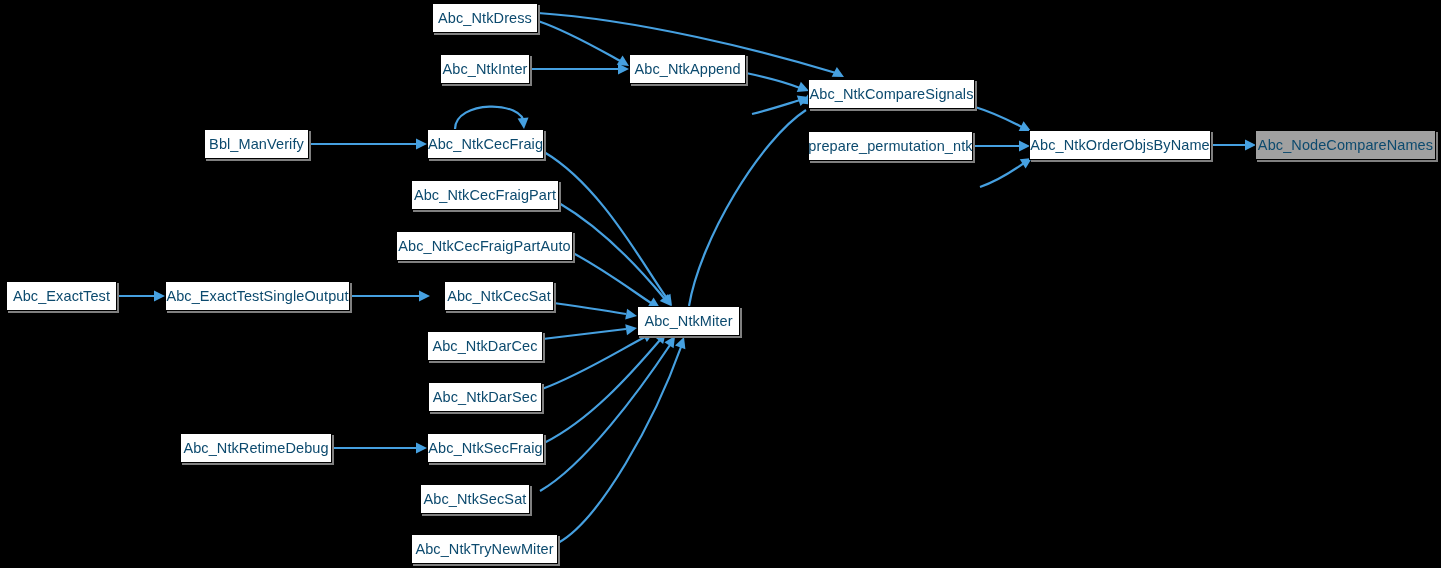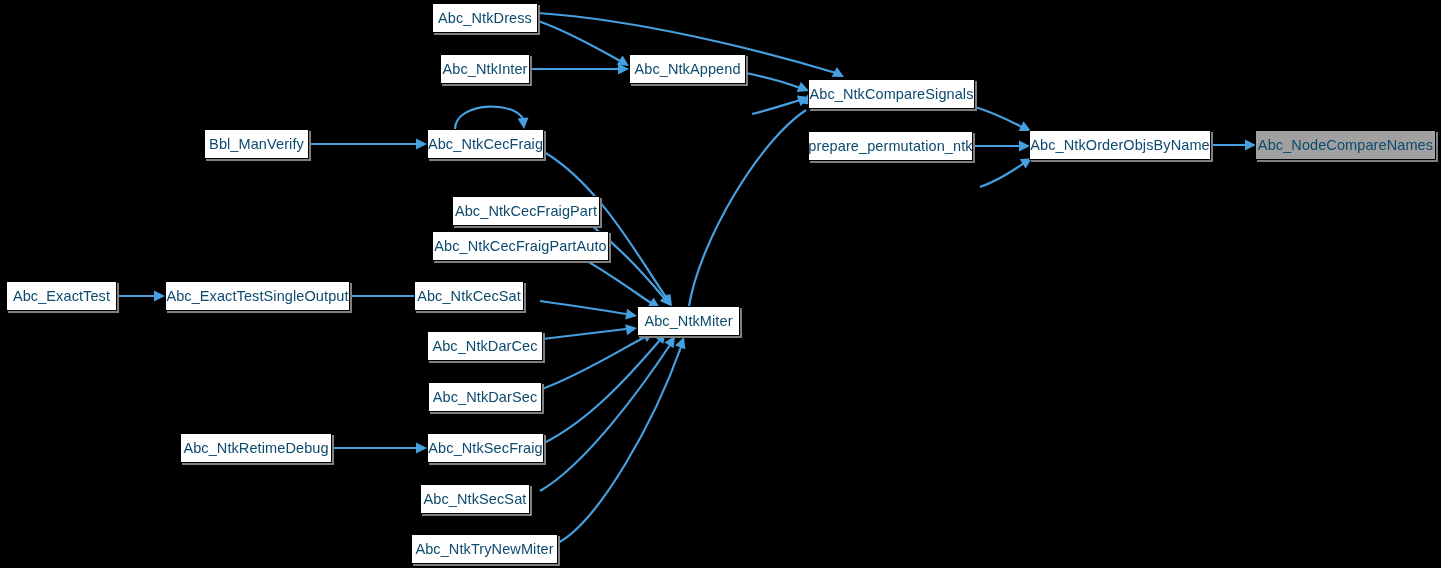--- a/index.html
+++ b/index.html
@@ -121,33 +121,33 @@
     </div>
     <div class="node" style="left: 204px; top: 129px; width: 105px; height: 30px;">
       <span class="node-label">Bbl_ManVerify</span>
     </div>
     <div class="node" style="left: 427px; top: 129px; width: 117px; height: 30px;">
       <span class="node-label">Abc_NtkCecFraig</span>
     </div>
     <div class="node" style="left: 808px; top: 131px; width: 165px; height: 30px;">
       <span class="node-label">prepare_permutation_ntk</span>
     </div>
-    <div class="node" style="left: 411px; top: 196px; width: 148px; height: 30px; margin-left: 41px;">
+    <div class="node" style="left: 411px; top: 180px; width: 148px; height: 30px;">
       <span class="node-label">Abc_NtkCecFraigPart</span>
     </div>
-    <div class="node" style="left: 396px; top: 231px; width: 177px; height: 30px; margin-left: 36px;">
+    <div class="node" style="left: 396px; top: 231px; width: 177px; height: 30px;">
       <span class="node-label">Abc_NtkCecFraigPartAuto</span>
     </div>
     <div class="node" style="left: 6px; top: 281px; width: 111px; height: 30px;">
       <span class="node-label">Abc_ExactTest</span>
     </div>
     <div class="node" style="left: 165px; top: 281px; width: 185px; height: 30px;">
       <span class="node-label">Abc_ExactTestSingleOutput</span>
     </div>
-    <div class="node" style="left: 414px; top: 281px; width: 110px; height: 30px;">
+    <div class="node" style="left: 444px; top: 281px; width: 110px; height: 30px;">
       <span class="node-label">Abc_NtkCecSat</span>
     </div>
     <div class="node" style="left: 637px; top: 306px; width: 103px; height: 30px; text-align: right;">
       <span class="node-label">Abc_NtkMiter</span>
     </div>
     <div class="node" style="left: 427px; top: 331px; width: 116px; height: 30px;">
       <span class="node-label">Abc_NtkDarCec</span>
     </div>
     <div class="node" style="left: 428px; top: 382px; width: 114px; height: 30px;">
       <span class="node-label">Abc_NtkDarSec</span>

